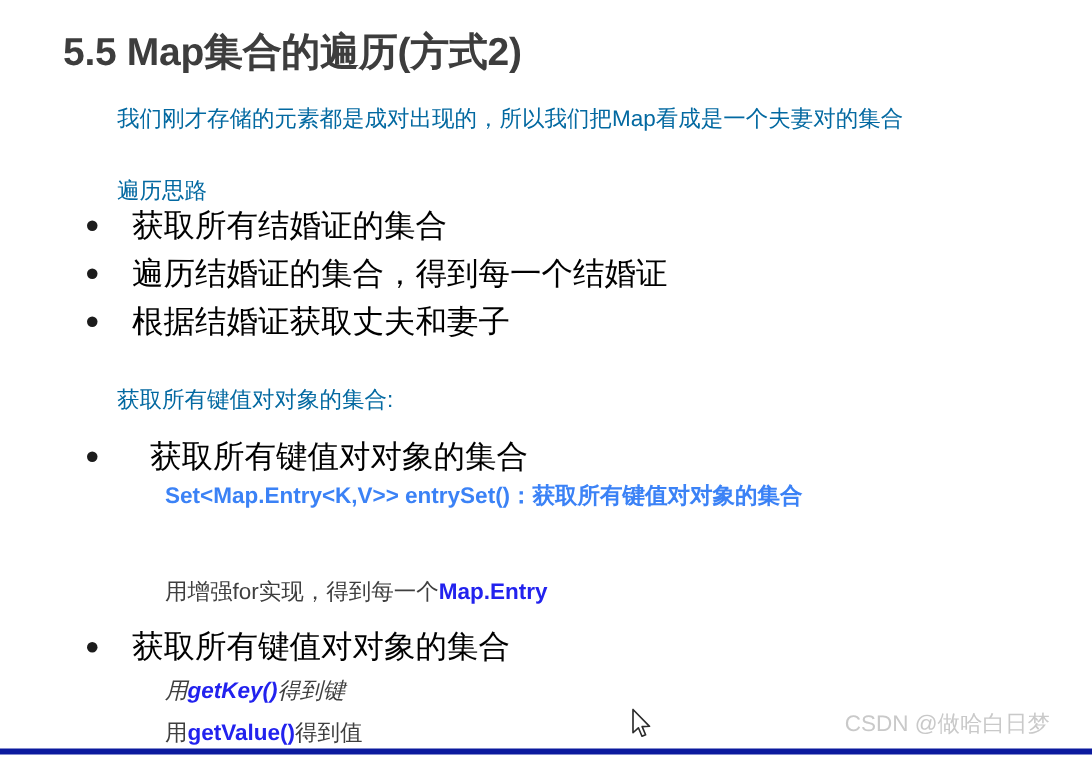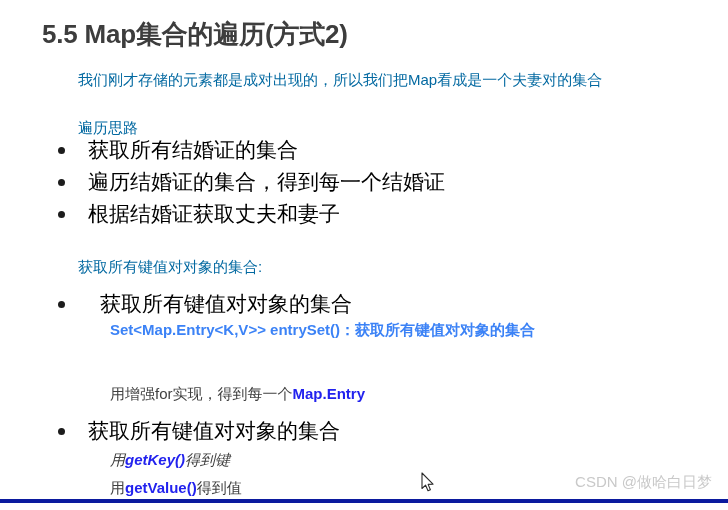--- a/index.html
+++ b/index.html
@@ -98,21 +98,21 @@
     font-weight: bold;
     font-size: 15px;
   }
   .sub-foreach { top: 385px; }
   .sub-getkey  { top: 451px; font-style: italic; }
   .sub-getvalue{ top: 479px; }
 
   
   .watermark {
     position: absolute;
-    right: 16px;
+    right: 28px;
     top: 473px;
     font-size: 15px;
     color: #c9c9c9;
     white-space: nowrap;
   }
 
   
   .bottom-bar {
     position: absolute;
     left: 0;

